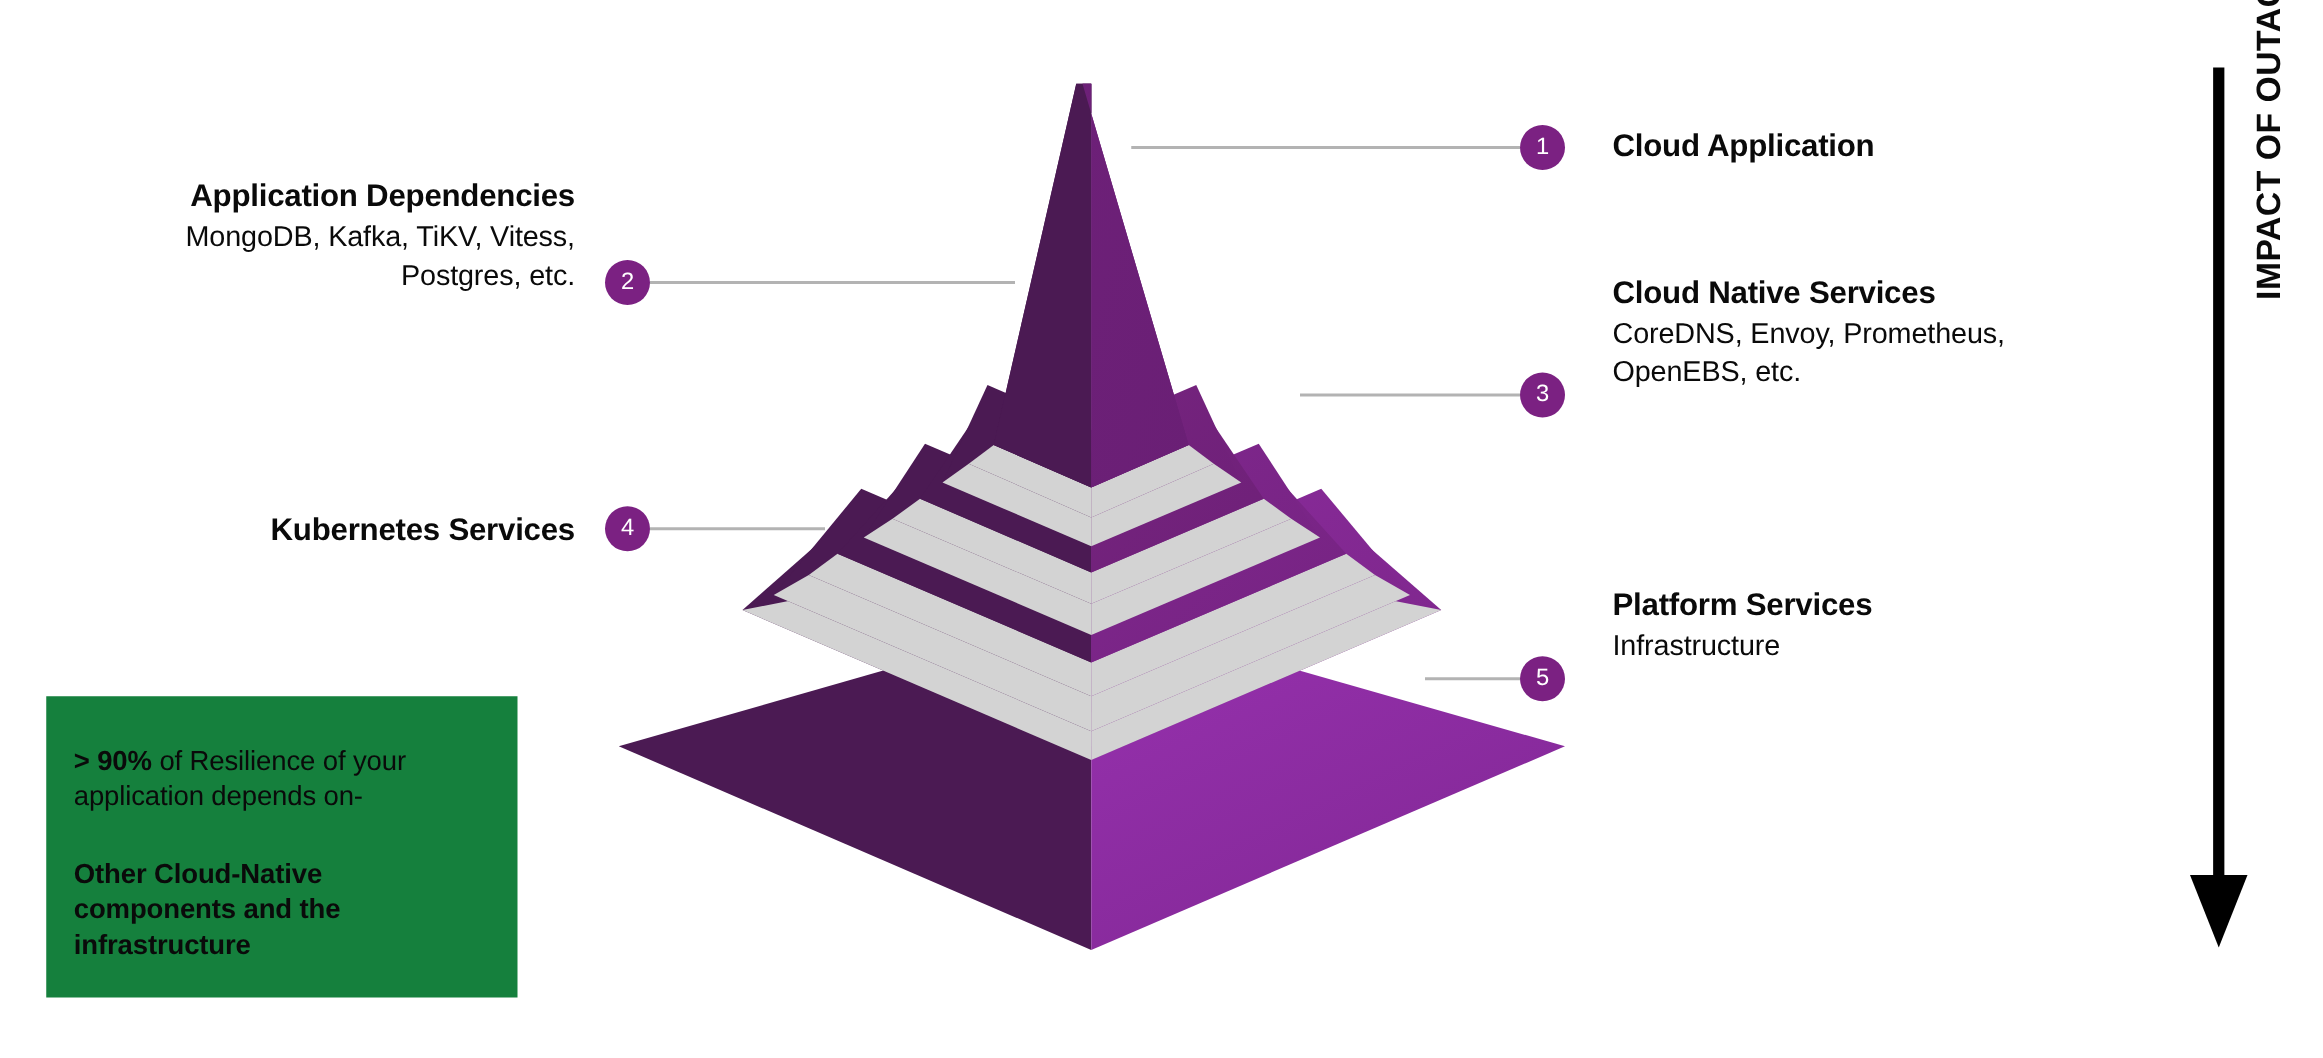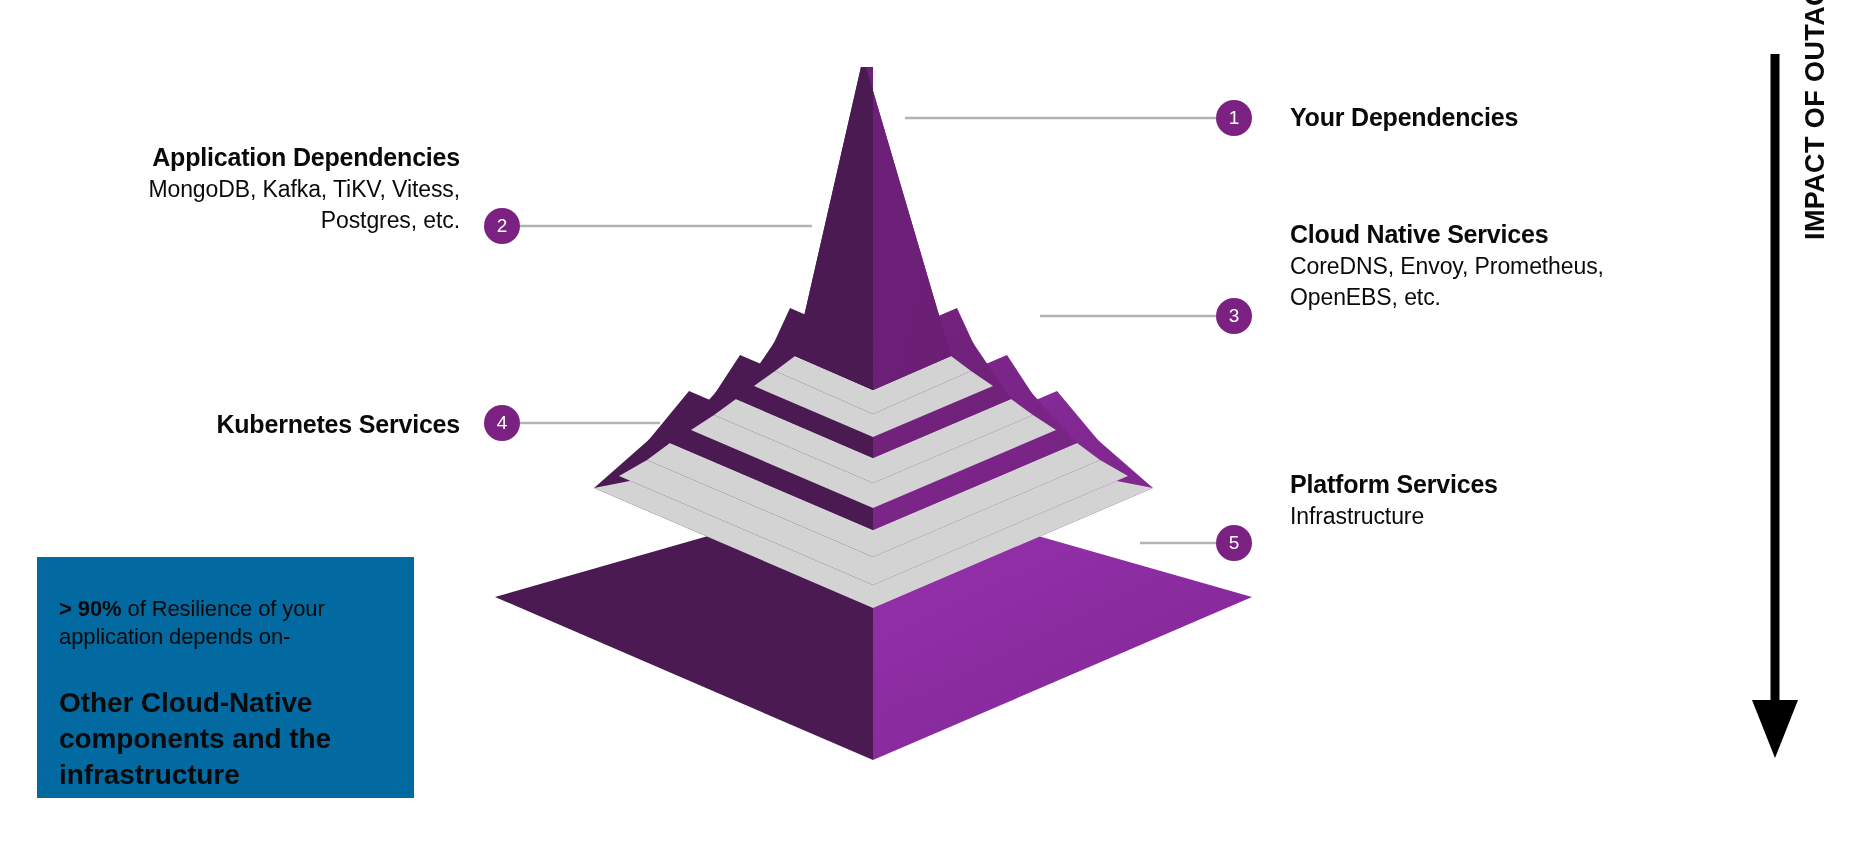--- a/index.html
+++ b/index.html
@@ -65,35 +65,35 @@
     font-family: "Liberation Sans", sans-serif;
   }
 
   
   #note-box {
     position: absolute;
     left: 37px;
     top: 557px;
     width: 377px;
     height: 241px;
-    background: #0369a1;
+    background: #15803d;
     box-sizing: border-box;
     padding: 38px 32px 0 22px;
   }
   #note-box p {
     margin: 0;
     font-size: 22px;
     line-height: 1.28;
     letter-spacing: -0.1px;
   }
   #note-box .note-strong { font-weight: bold; }
   #note-box .note-block {
     margin-top: 34px;
     font-weight: bold;
-    font-size: 28px;
+    font-size: 22px;
     line-height: 1.28;
   }
   #impact-label {
     position: absolute;
     left: 1800px;
     top: 240px;
     width: 340px;
     transform: rotate(-90deg);
     transform-origin: 0 0;
     font-size: 27px;
@@ -223,21 +223,21 @@
     </g>
   </svg>
 
   <div class="badge" style="left:1216px; top:100px;">1</div>
   <div class="badge" style="left:484px; top:208px;">2</div>
   <div class="badge" style="left:1216px; top:298px;">3</div>
   <div class="badge" style="left:484px; top:405px;">4</div>
   <div class="badge" style="left:1216px; top:525px;">5</div>
 
   <div class="callout right" style="left:1290px; top:101px;">
-    <div class="title">Your Dependencies</div>
+    <div class="title">Cloud Application</div>
   </div>
 
   <div class="callout left" style="left:30px; top:141px; width:430px;">
     <div class="title">Application Dependencies</div>
     <div class="sub">MongoDB, Kafka, TiKV, Vitess,</div>
     <div class="sub">Postgres, etc.</div>
   </div>
 
   <div class="callout right" style="left:1290px; top:218px;">
     <div class="title">Cloud Native Services</div>

